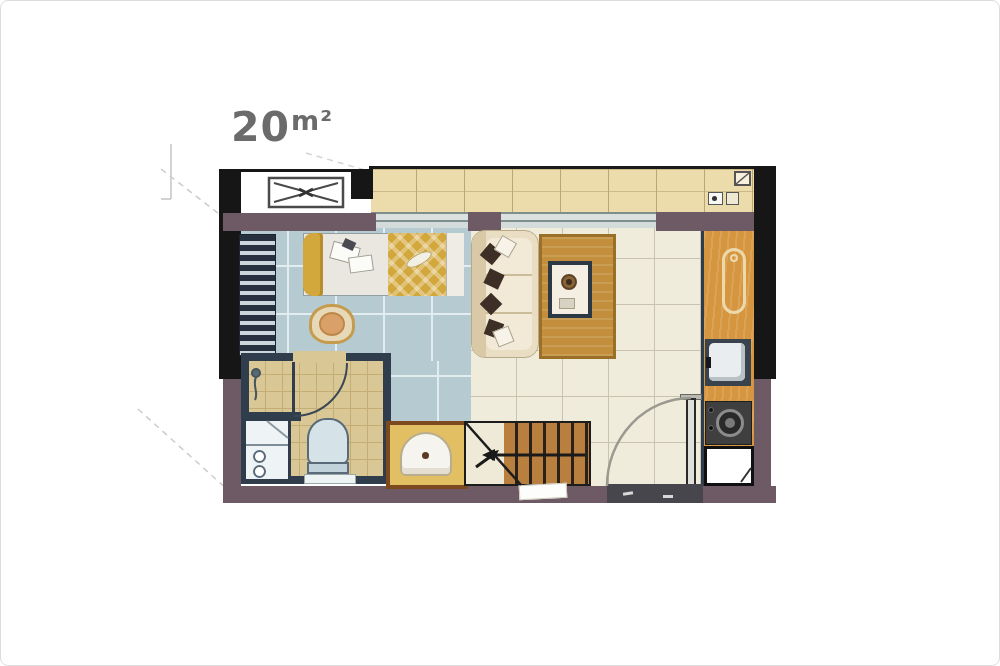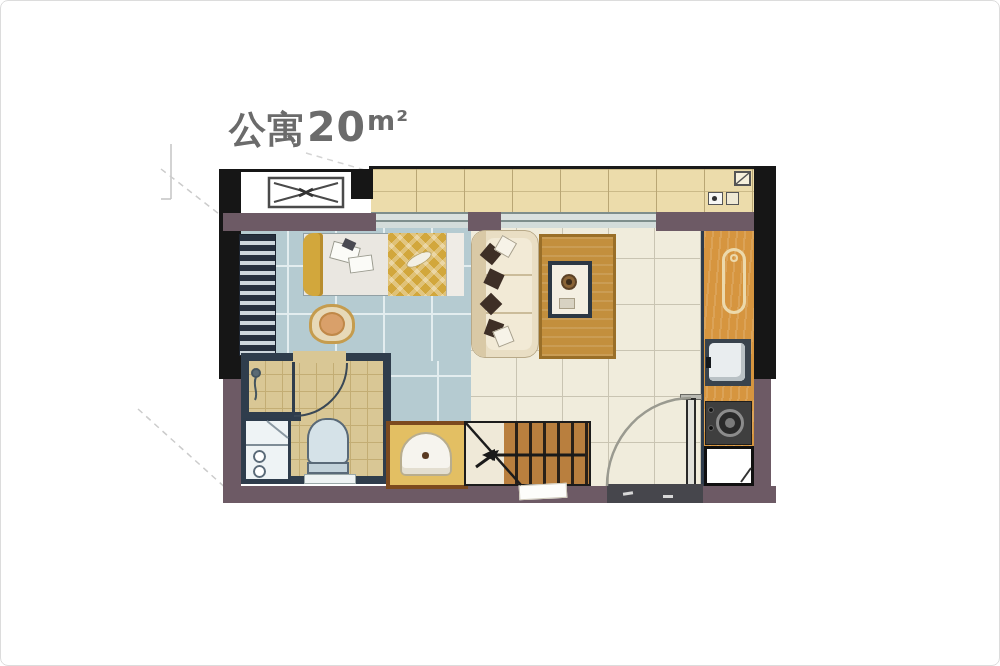--- a/index.html
+++ b/index.html
@@ -147,21 +147,20 @@
 <div class="stage">
 
   <svg class="abs leader-svg" viewBox="0 0 1000 666">
     <path d="M170,143 V198 M160,198 H170" stroke="#c4c4c4" stroke-width="1.5" fill="none"></path>
     <line x1="160" y1="168" x2="222" y2="216" stroke="#cccccc" stroke-width="1.5" stroke-dasharray="6 5"></line>
     <line x1="137" y1="408" x2="228" y2="490" stroke="#cccccc" stroke-width="1.5" stroke-dasharray="6 5"></line>
     <line x1="305" y1="152" x2="395" y2="178" stroke="#d4d4d4" stroke-width="1.5" stroke-dasharray="6 5"></line>
   </svg>
 
   <div class="abs title">
-    <span class="t-prefix">公寓</span>
       <span class="t-area">20</span>
       <span class="t-unit">m²</span>
   </div>
 
   <div class="abs plan">
 
     <div class="abs balcony"></div>
     <div class="abs bedroom-floor"></div>
     <div class="abs vanity-floor"></div>
     <div class="abs living-floor"></div>

